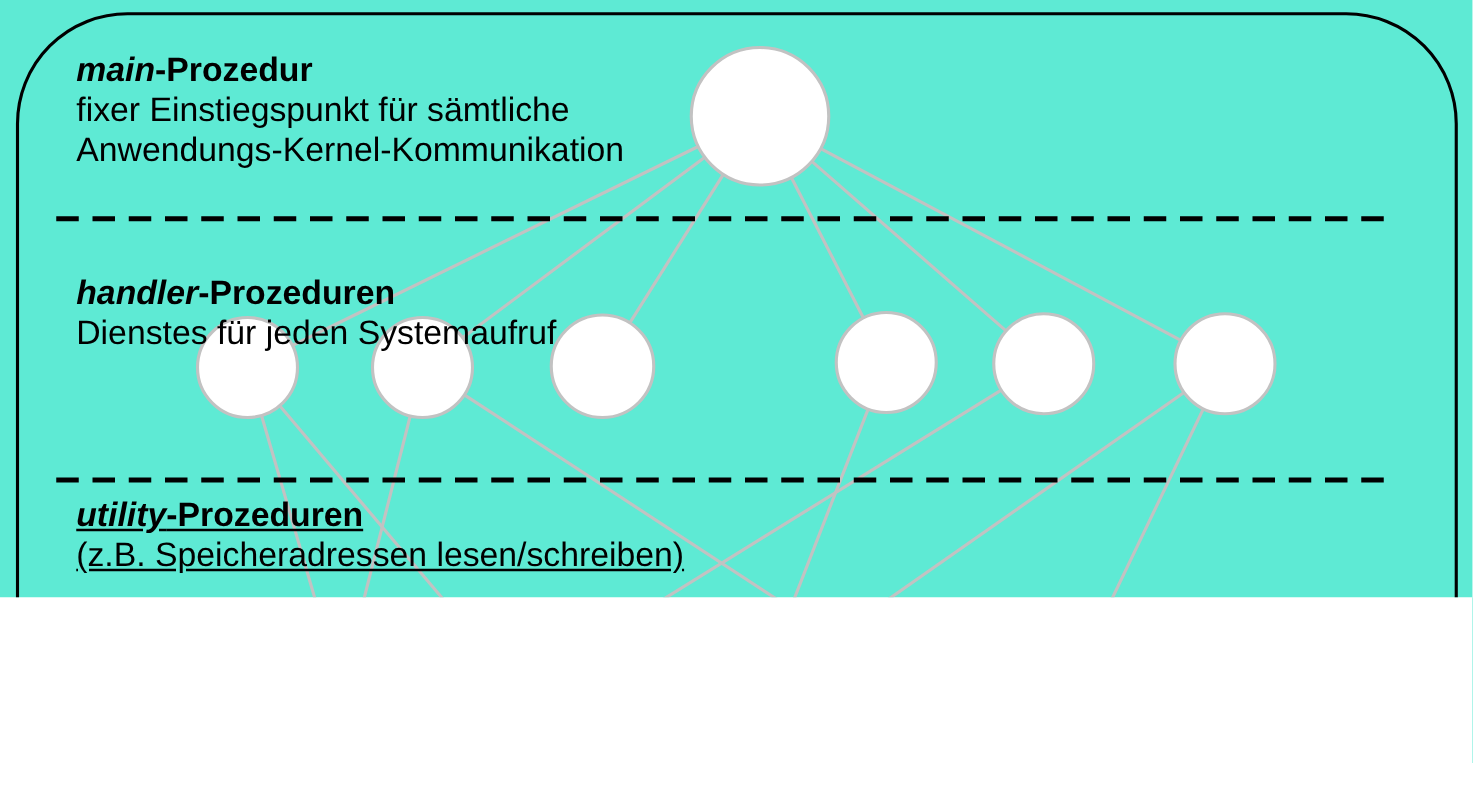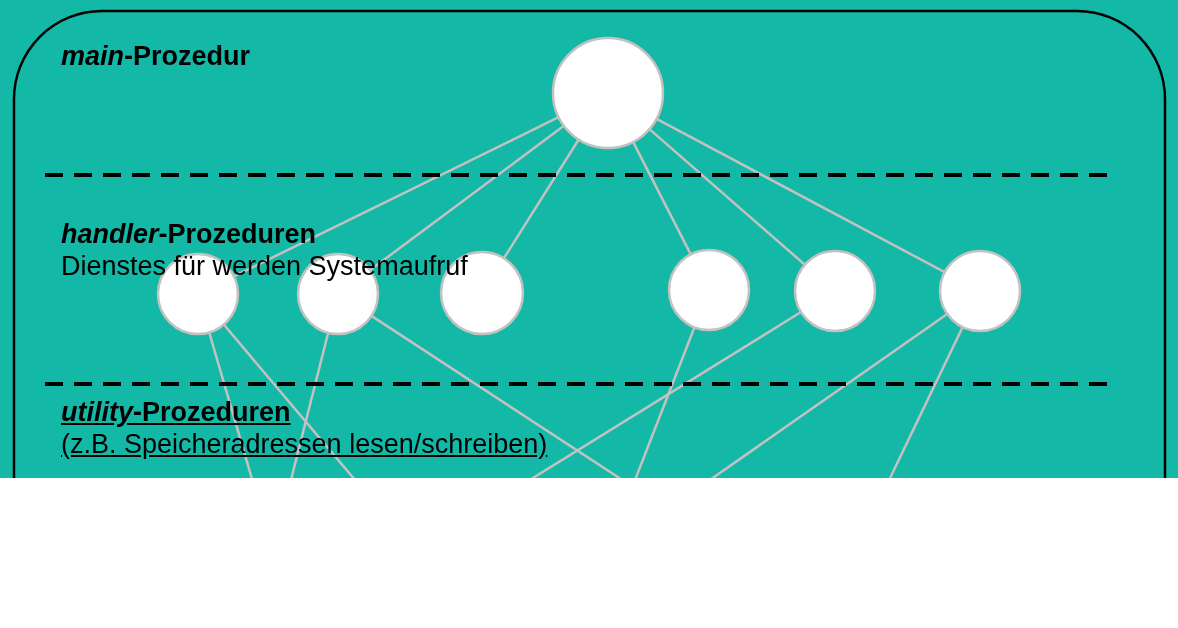--- a/index.html
+++ b/index.html
@@ -1,20 +1,20 @@
 <!DOCTYPE html>
 <html><head>
 <meta charset="utf-8">
 <style>
   html, body { margin: 0; padding: 0; background: #ffffff; }
   .figure {
     position: relative;
     width: 1178px;
     height: 478px;
-    background: #14b8a6;
+    background: #5eead4;
     font-family: "Liberation Sans", sans-serif;
     overflow: hidden;
   }
   .diagram-svg {
     position: absolute;
     left: 0; top: 0;
     width: 1178px; height: 628px;
   }
   .layer-label {
     position: absolute;
@@ -66,25 +66,27 @@
         <line x1="45" y1="175" x2="1112" y2="175" stroke="#000000" stroke-width="4" stroke-dasharray="18 11"></line>
         <line x1="45" y1="384" x2="1112" y2="384" stroke="#000000" stroke-width="4" stroke-dasharray="18 11"></line>
       </g>
     <g id="border-group">
         <rect x="14" y="11" width="1151" height="605" rx="88" ry="88" fill="none" stroke="#000000" stroke-width="2.5"></rect>
       </g>
   </svg>
 
   <div class="layer-label" style="left:61px; top:40px;">
     <div class="layer-title"><span class="kw">main</span><span>-Prozedur</span></div>
+    <div>fixer Einstiegspunkt für sämtliche</div>
+    <div>Anwendungs-Kernel-Kommunikation</div>
   </div>
 
   <div class="layer-label" style="left:61px; top:218px;">
     <div class="layer-title"><span class="kw">handler</span><span>-Prozeduren</span></div>
-    <div>Dienstes für werden Systemaufruf</div>
+    <div>Dienstes für jeden Systemaufruf</div>
   </div>
 
   <div class="layer-label" style="left:61px; top:396px;text-decoration:underline;">
     <div class="layer-title"><span class="kw">utility</span><span>-Prozeduren</span></div>
     <div>(z.B. Speicheradressen lesen/schreiben)</div>
   </div>
 
 </div>
 
 </body></html>

